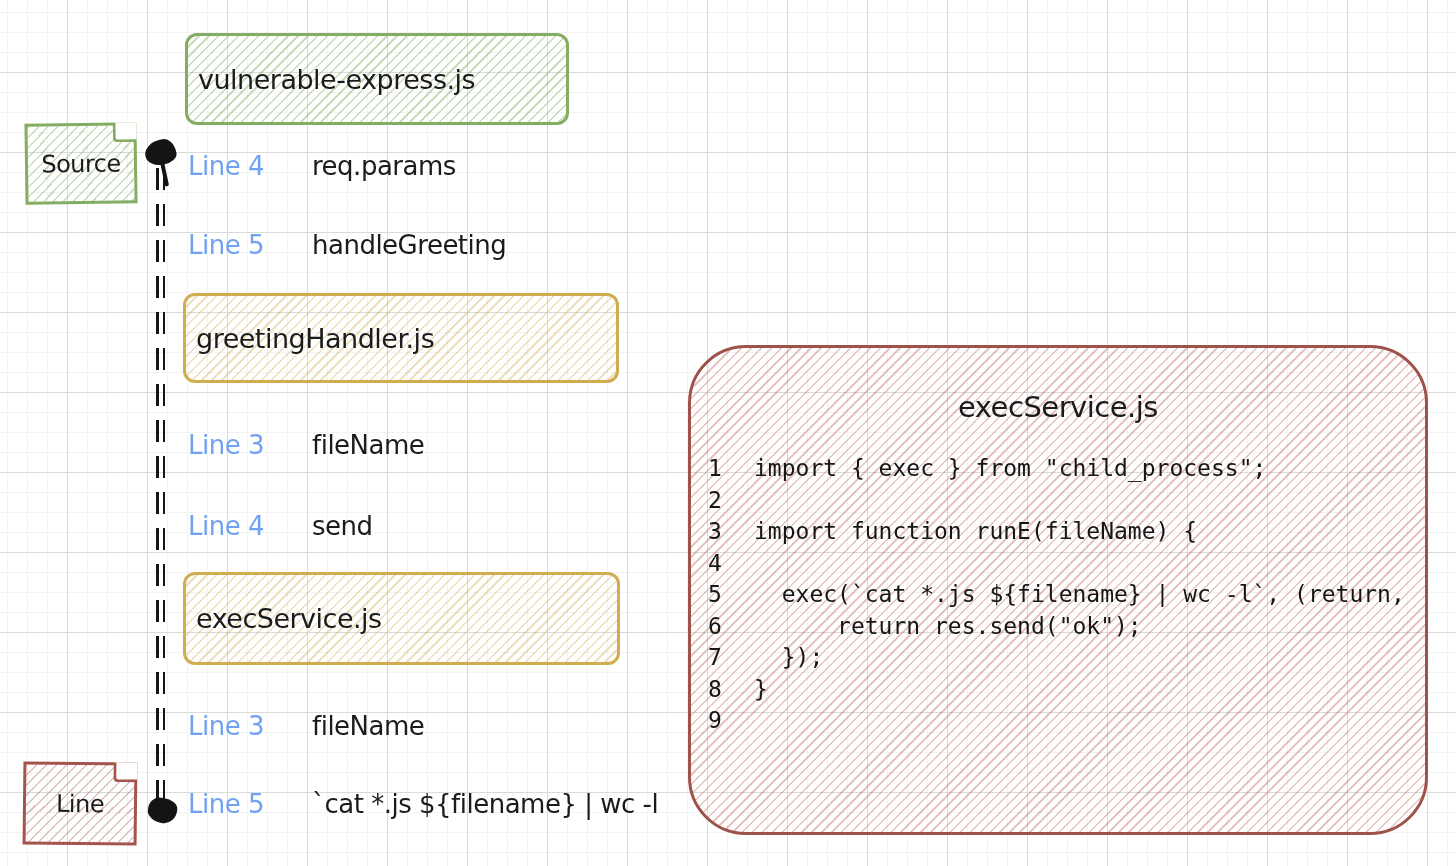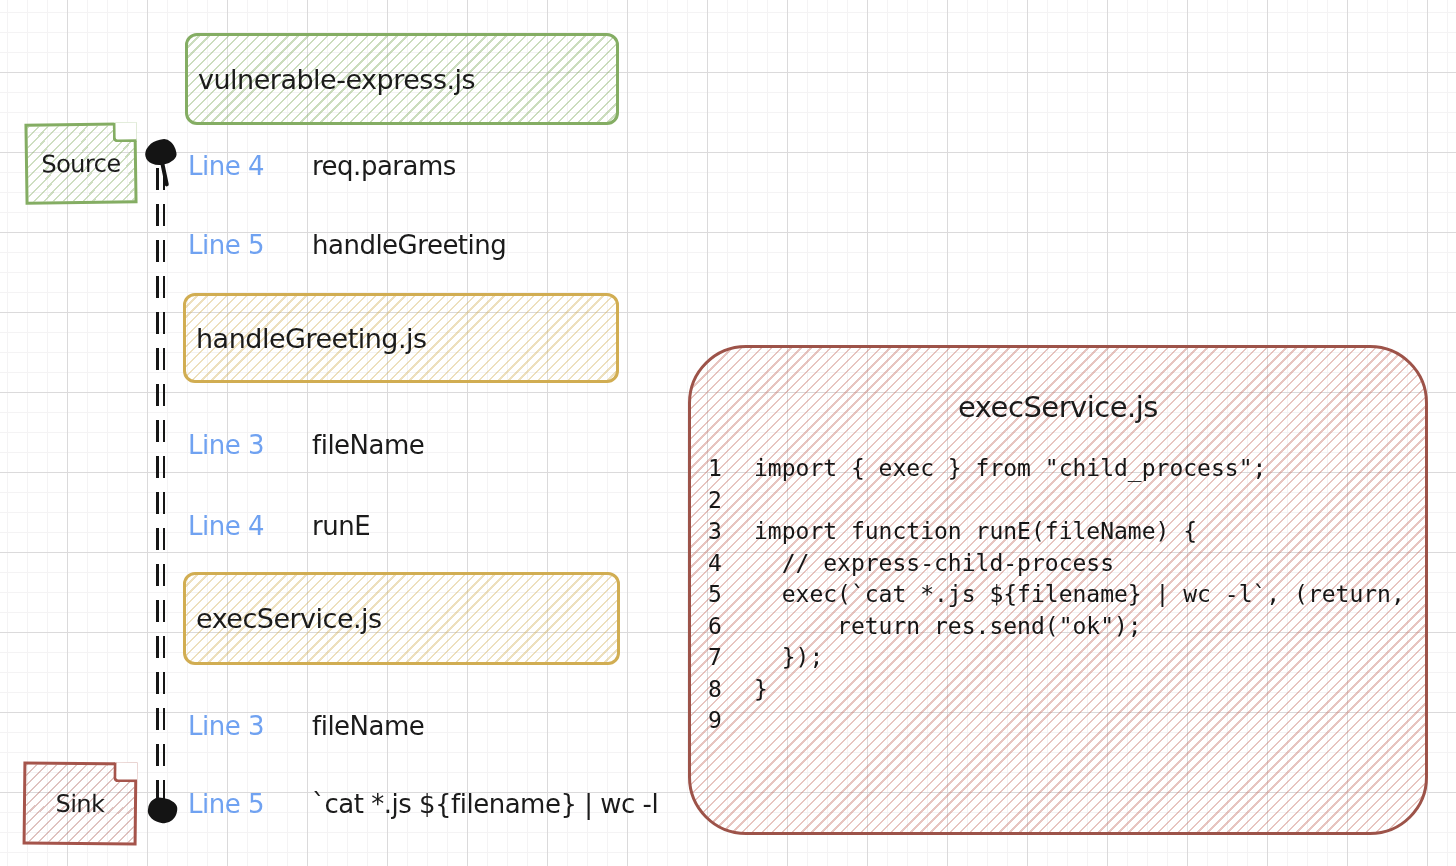--- a/index.html
+++ b/index.html
@@ -122,21 +122,21 @@
   }
   .code-line { display:flex; white-space:pre; }
   .code-line .num { width:28px; flex:0 0 28px; margin-right:18px; }
   .code-line .txt { white-space:pre;text-align:right; }
 </style>
 </head>
 <body>
 
 <div class="canvas">
 
-  <div class="file-box box-green" style="left:185px; top:33px; width:434px; height:92px;">
+  <div class="file-box box-green" style="left:185px; top:33px; width:384px; height:92px;">
     <span>vulnerable-express.js</span>
   </div>
 
   <div class="note note-green" style="left:25px; top:123px; width:112px; height:81px; transform:rotate(-0.8deg);">
     <span class="fold"></span>
     <span>Source</span>
   </div>
 
   <div class="flow-line">
     <div class="dash-col"></div>
@@ -152,62 +152,61 @@
   <div class="step" style="top:227px;">
     <span class="ln">Line 5</span>
     <span class="val">handleGreeting</span>
   </div>
   <div class="step" style="top:427px;">
     <span class="ln">Line 3</span>
     <span class="val">fileName</span>
   </div>
   <div class="step" style="top:508px;">
     <span class="ln">Line 4</span>
-    <span class="val">runE</span>
+    <span class="val">send</span>
   </div>
   <div class="step" style="top:708px;">
     <span class="ln">Line 3</span>
     <span class="val">fileName</span>
   </div>
   <div class="step" style="top:786px;">
     <span class="ln">Line 5</span>
     <span class="val">`cat *.js ${filename} | wc -l</span>
   </div>
 
   <div class="file-box box-gold" style="left:183px; top:293px; width:436px; height:90px;">
-    <span>handleGreeting.js</span>
+    <span>greetingHandler.js</span>
   </div>
 
   <div class="file-box box-gold" style="left:183px; top:572px; width:437px; height:93px;">
     <span>execService.js</span>
   </div>
 
   <div class="note note-red" style="left:23px; top:762px; width:114px; height:83px; transform:rotate(0.6deg);">
     <span class="fold"></span>
-    <span>Sink</span>
+    <span>Line</span>
   </div>
 
   <div class="code-panel">
     <div class="code-title">execService.js</div>
     <div class="code-lines">
       <div class="code-line">
         <span class="num">1</span>
         <span class="txt">import { exec } from "child_process";</span>
       </div>
       <div class="code-line">
         <span class="num">2</span>
         <span class="txt"></span>
       </div>
       <div class="code-line">
         <span class="num">3</span>
         <span class="txt">import function runE(fileName) {</span>
       </div>
       <div class="code-line">
         <span class="num">4</span>
-        <span class="txt">  // express-child-process</span>
       </div>
       <div class="code-line">
         <span class="num">5</span>
         <span class="txt">  exec(`cat *.js ${filename} | wc -l`, (return,</span>
       </div>
       <div class="code-line">
         <span class="num">6</span>
         <span class="txt">      return res.send("ok");</span>
       </div>
       <div class="code-line">

